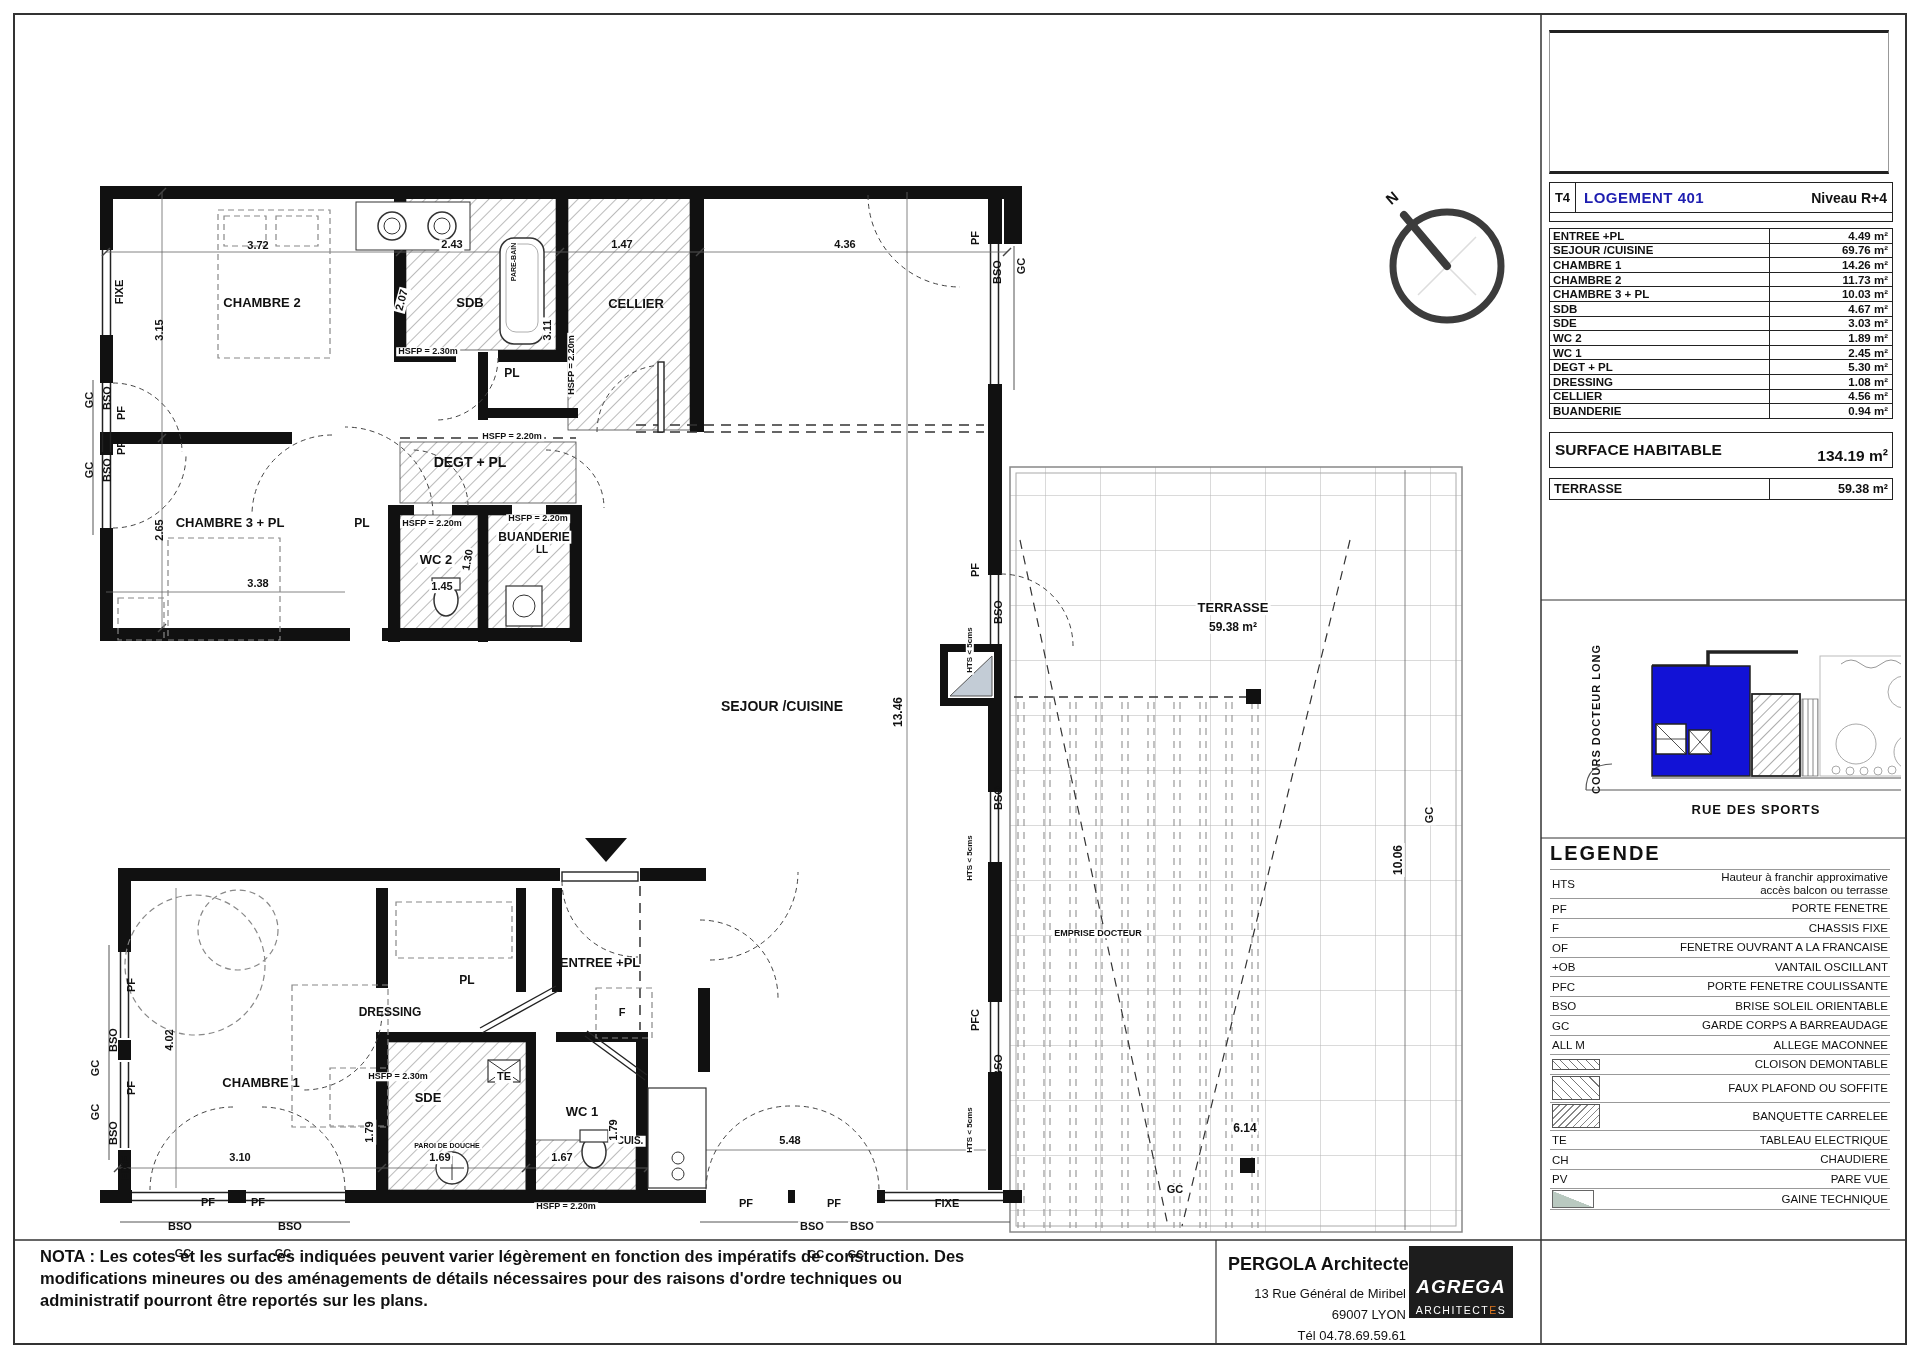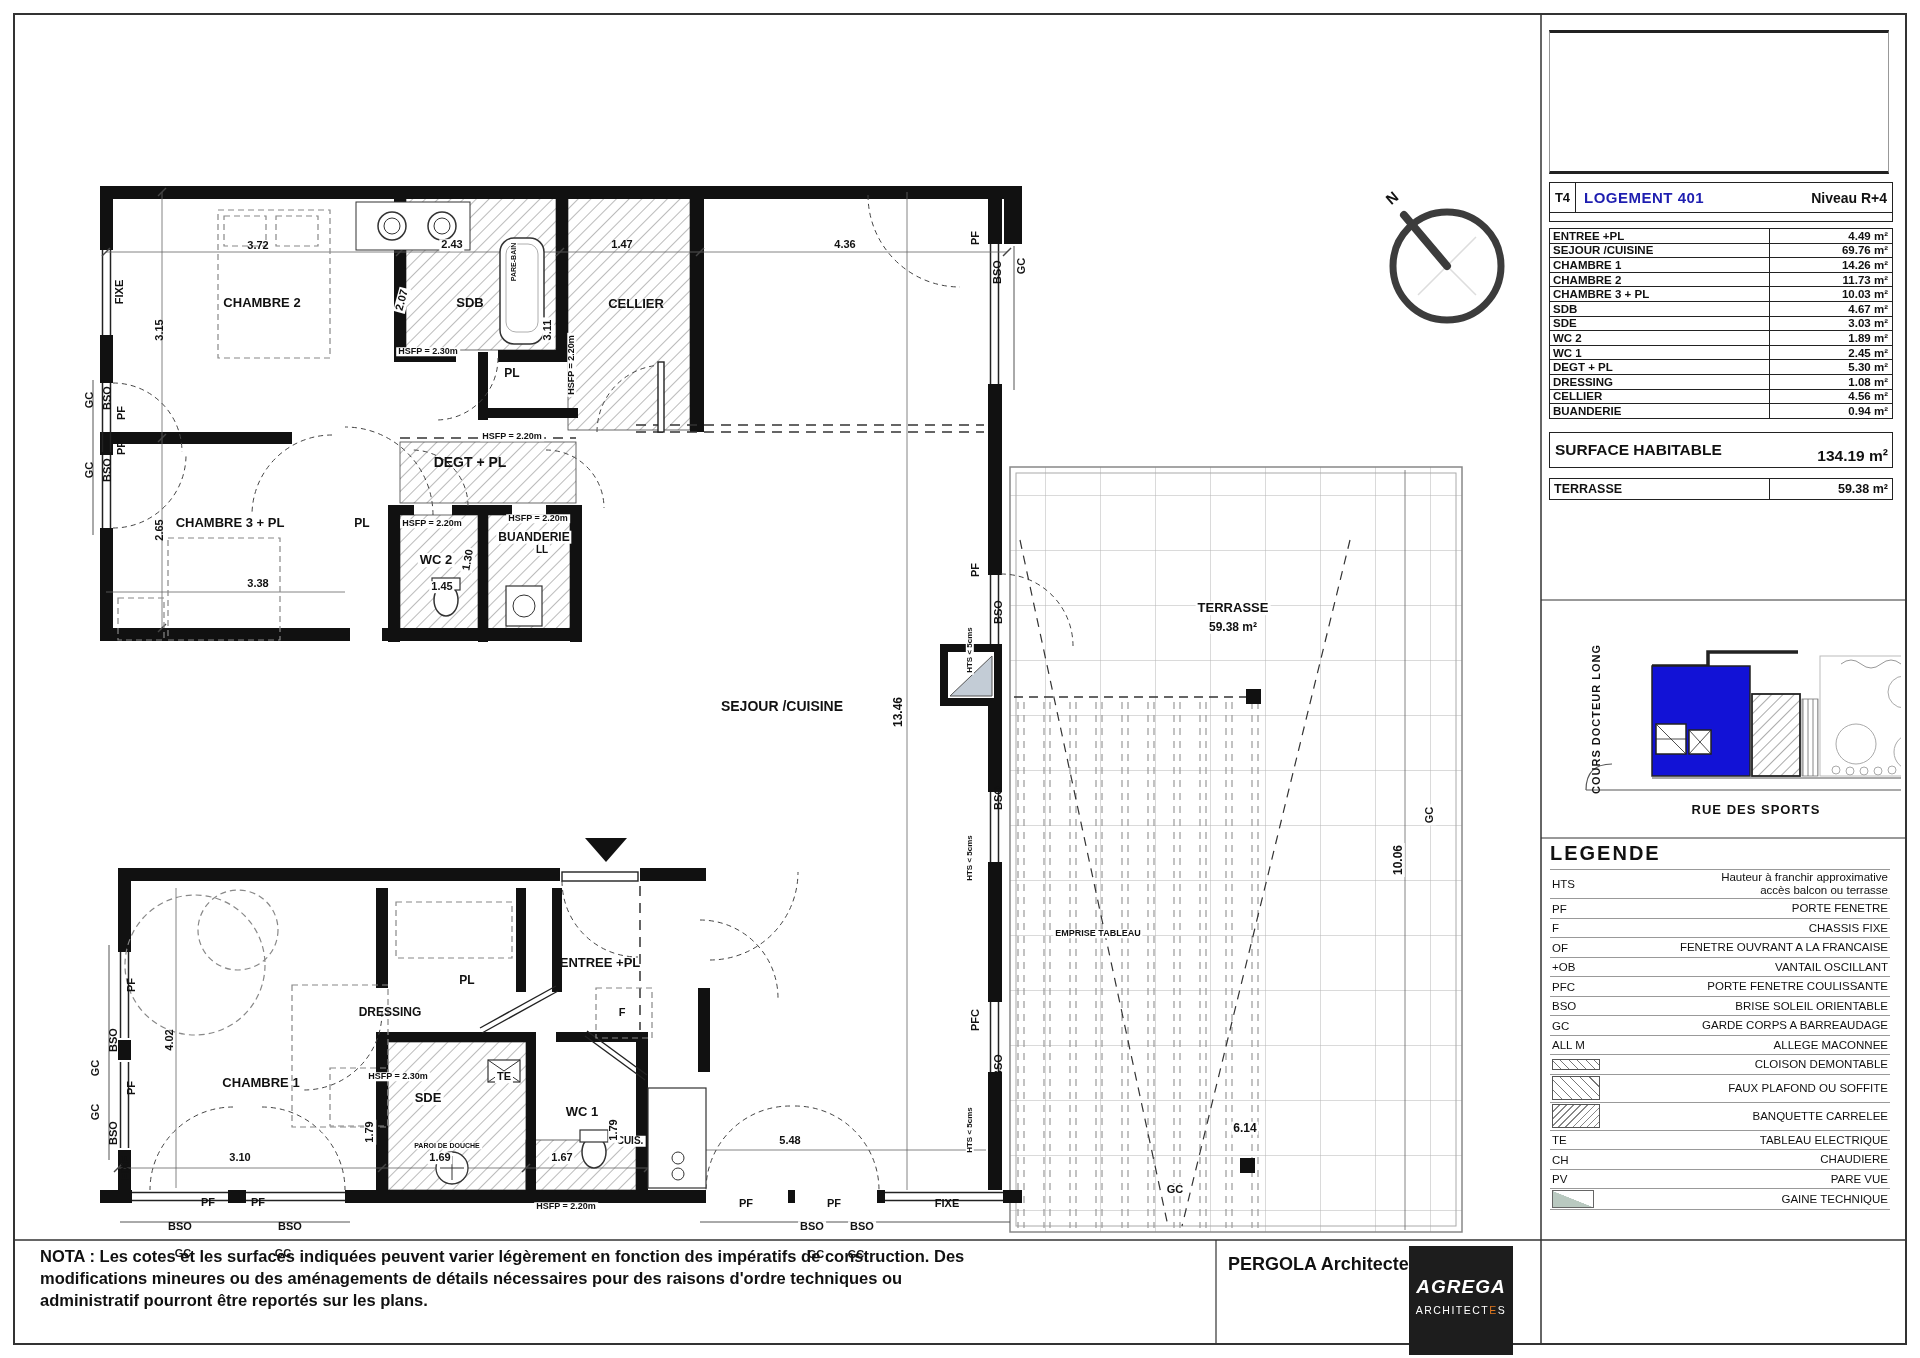--- a/index.html
+++ b/index.html
@@ -48,21 +48,21 @@
   .sw{border:1px solid #555;}
   .sw.cloison{width:46px;height:9px;background:repeating-linear-gradient(45deg,#fff,#fff 5px,#777 5px,#777 6px);}
   .sw.hatch{width:46px;height:22px;background:repeating-linear-gradient(45deg,#fff,#fff 6px,#777 6px,#777 7px);}
   .sw.banquette{width:46px;height:22px;background:repeating-linear-gradient(135deg,#fff,#fff 4px,#888 4px,#888 5px);}
   .sw.gaine{width:40px;height:16px;border:1px solid #666;background:linear-gradient(to top right,#b9c9c0 49%,rgba(0,0,0,0) 50%);}
   
   #nota{left:40px;top:1246px;width:950px;font-size:16.5px;font-weight:bold;line-height:1.33;}
   #arch{left:1216px;top:1240px;width:325px;height:104px;}
   #arch .nm{position:absolute;left:12px;top:14px;font-size:18px;font-weight:bold;}
   #arch .ad{position:absolute;left:12px;top:44px;width:178px;text-align:right;font-size:13px;line-height:1.6;}
-  #arch .logo{position:absolute;right:28px;top:6px;width:104px;height:109px;background:#1d1d1d;color:#fff;text-align:center;}
+  #arch .logo{position:absolute;right:28px;top:6px;width:104px;height:72px;background:#1d1d1d;color:#fff;text-align:center;}
   #arch .logo .l1{font-size:19px;letter-spacing:1px;margin-top:30px;font-weight:bold;font-style:italic;}
   #arch .logo .l2{font-size:10.5px;letter-spacing:1.5px;margin-top:6px;}
   #arch .logo .acc{color:#e07820;}
   #tblock{left:1541px;top:1240px;width:365px;height:104px;}
   #tblock .r1{display:flex;justify-content:space-between;padding:12px 20px 0 18px;color:#1c1cae;font-size:30px;font-weight:bold;}
   #tblock .pl{padding:4px 0 0 18px;color:#1c1cae;font-size:19px;font-weight:bold;}
   #tblock .dt{padding:10px 0 0 18px;font-size:12.5px;}
   
   #plan-labels{position:absolute;left:0;top:0;width:1920px;height:1358px;pointer-events:none;}
   .pl-label{position:absolute;font-weight:bold;color:#111;white-space:nowrap;line-height:1.05;}
@@ -329,21 +329,21 @@
       <span class="pl-label bg" style="left: 436px; top: 560px; font-size: 13px; transform: translate(-50%, -50%) rotate(0deg);">WC 2</span>
       <span class="pl-label bg" style="left: 534px; top: 537px; font-size: 12px; transform: translate(-50%, -50%) rotate(0deg);">BUANDERIE</span>
       <span class="pl-label" style="left: 782px; top: 706px; font-size: 14px; transform: translate(-50%, -50%) rotate(0deg);">SEJOUR /CUISINE</span>
       <span class="pl-label" style="left: 600px; top: 963px; font-size: 13px; transform: translate(-50%, -50%) rotate(0deg);">ENTREE +PL</span>
       <span class="pl-label" style="left: 390px; top: 1012px; font-size: 12px; transform: translate(-50%, -50%) rotate(0deg);">DRESSING</span>
       <span class="pl-label" style="left: 261px; top: 1083px; font-size: 13px; transform: translate(-50%, -50%) rotate(0deg);">CHAMBRE 1</span>
       <span class="pl-label bg" style="left: 428px; top: 1098px; font-size: 13px; transform: translate(-50%, -50%) rotate(0deg);">SDE</span>
       <span class="pl-label" style="left: 582px; top: 1112px; font-size: 13px; transform: translate(-50%, -50%) rotate(0deg);">WC 1</span>
       <span class="pl-label bg" style="left: 1233px; top: 608px; font-size: 13px; transform: translate(-50%, -50%) rotate(0deg);">TERRASSE</span>
       <span class="pl-label bg" style="left: 1233px; top: 627px; font-size: 12px; transform: translate(-50%, -50%) rotate(0deg);">59.38 m²</span>
-      <span class="pl-label bg" style="left: 1098px; top: 934px; font-size: 9px; transform: translate(-50%, -50%) rotate(0deg);">EMPRISE TABLEAU</span>
+      <span class="pl-label bg" style="left: 1098px; top: 934px; font-size: 9px; transform: translate(-50%, -50%) rotate(0deg);">EMPRISE DOCTEUR</span>
       <span class="pl-label" style="left: 512px; top: 373px; font-size: 12px; transform: translate(-50%, -50%) rotate(0deg);">PL</span>
       <span class="pl-label" style="left: 362px; top: 523px; font-size: 12px; transform: translate(-50%, -50%) rotate(0deg);">PL</span>
       <span class="pl-label" style="left: 467px; top: 980px; font-size: 12px; transform: translate(-50%, -50%) rotate(0deg);">PL</span>
       <span class="pl-label bg" style="left: 504px; top: 1077px; font-size: 11px; transform: translate(-50%, -50%) rotate(0deg);">TE</span>
       <span class="pl-label bg" style="left: 542px; top: 550px; font-size: 10px; transform: translate(-50%, -50%) rotate(0deg);">LL</span>
       <span class="pl-label bg" style="left: 630px; top: 1141px; font-size: 10px; transform: translate(-50%, -50%) rotate(0deg);">CUIS.</span>
       <span class="pl-label" style="left: 622px; top: 1013px; font-size: 11px; transform: translate(-50%, -50%) rotate(0deg);">F</span>
       <span class="pl-label bg" style="left: 514px; top: 262px; font-size: 7px; transform: translate(-50%, -50%) rotate(-90deg);">PARE-BAIN</span>
       <span class="pl-label" style="left: 258px; top: 246px; font-size: 11px; transform: translate(-50%, -50%) rotate(0deg);">3.72</span>
       <span class="pl-label bg" style="left: 452px; top: 245px; font-size: 11px; transform: translate(-50%, -50%) rotate(0deg);">2.43</span>
@@ -608,20 +608,25 @@
           </div>
           <div class="ldesc">GAINE TECHNIQUE</div>
         </div>
       </div>
   </div>
 
   <div class="abs" id="nota">NOTA : Les cotes et les surfaces indiquées peuvent varier légèrement en fonction des impératifs de construction. Des modifications mineures ou des aménagements de détails nécessaires pour des raisons d'ordre techniques ou administratif pourront être reportés sur les plans.</div>
 
   <div class="abs" id="arch">
     <div class="nm">PERGOLA Architectes</div>
+    <div class="ad">
+      <div>13 Rue Général de Miribel</div>
+      <div>69007 LYON</div>
+      <div>Tél 04.78.69.59.61</div>
+    </div>
     <div class="logo">
       <div class="l1">AGREGA</div>
       <div class="l2"><span>ARCHITECT</span><span class="acc">E</span><span>S</span></div>
     </div>
   </div>
 
 
 </div>
 
 </body></html>

